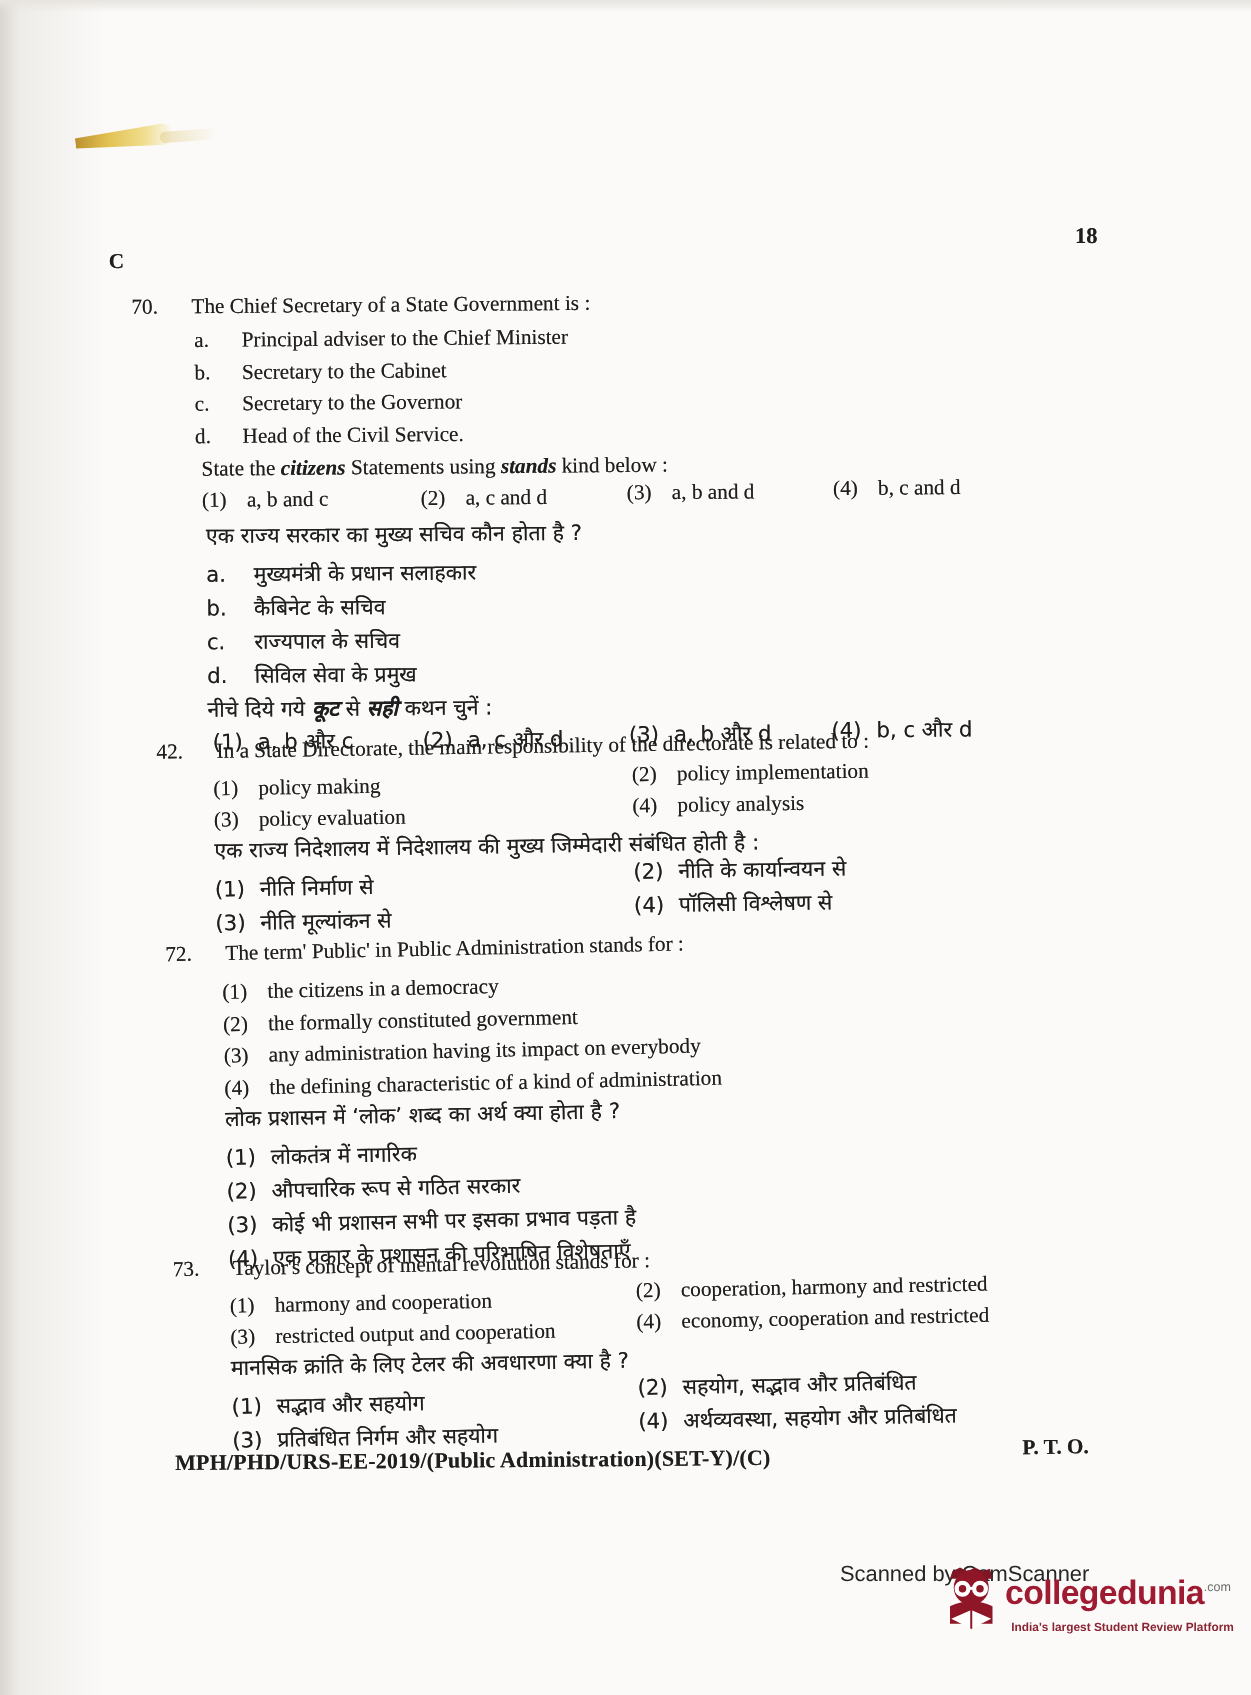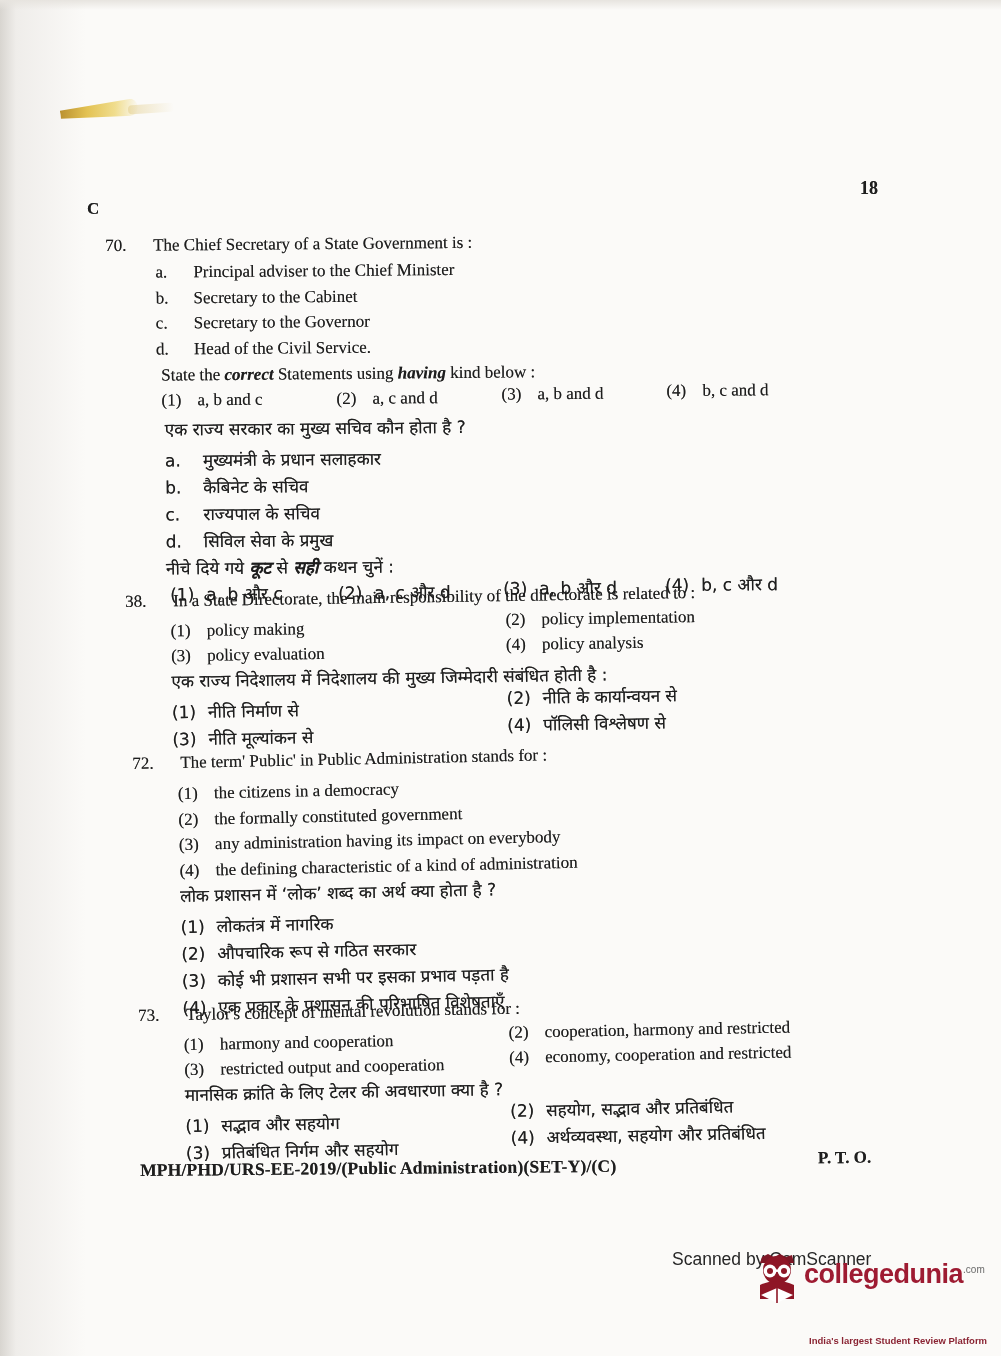--- a/index.html
+++ b/index.html
@@ -76,21 +76,21 @@
     transform:rotate(-0.8deg); }
 
   .scantext { position:absolute; left:672px; top:1249px; font-size:17.5px; color:#262626;
     font-family:"Liberation Sans","DejaVu Sans",sans-serif; z-index:1; }
   .cdlogo { position:absolute; left:752px; top:1251px; z-index:2; width:240px; }
   .mascot { position:absolute; left:0; top:2px; width:50px; height:52px; }
   .wordmark { position:absolute; left:52px; top:8px; font-family:"Liberation Sans","DejaVu Sans",sans-serif;
     font-weight:700; font-size:27px; letter-spacing:-0.5px; color:#9e1b32; }
   .wordsuffix { font-size:10px; font-weight:400; color:#6b6b6b; vertical-align:super; letter-spacing:0; }
   .tagline { position:absolute; left:57px; top:46px; font-family:"Liberation Sans","DejaVu Sans",sans-serif;
-    font-size:9.5px; font-weight:700; color:#8a2433; white-space:nowrap;margin-top:38px; }
+    font-size:9.5px; font-weight:700; color:#8a2433; white-space:nowrap; }
 </style>
 </head>
 <body>
 
 <div class="scan-page">
   <div class="edge-left"></div>
   <div class="edge-left2"></div>
   <div class="edge-top"></div>
   <div class="smudge"></div>
   <div class="smudge2"></div>
@@ -99,21 +99,21 @@
   <div class="setletter txt">C</div>
 
   <section class="q q70 en txt">
     <div class="qline line">
       <span class="qnum">70.</span><span>The Chief Secretary of a State Government is :</span>
     </div>
     <div class="optline line ind50"><span class="olet">a.</span><span>Principal adviser to the Chief Minister</span></div>
     <div class="optline line ind50"><span class="olet">b.</span><span>Secretary to the Cabinet</span></div>
     <div class="optline line ind50"><span class="olet">c.</span><span>Secretary to the Governor</span></div>
     <div class="optline line ind50"><span class="olet">d.</span><span>Head of the Civil Service.</span></div>
-    <div class="selectline line ind55"><span>State the </span><span class="bi">correct</span><span> Statements using </span><span class="bi">having</span><span> kind below :</span></div>
+    <div class="selectline line ind55"><span>State the </span><span class="bi">citizens</span><span> Statements using </span><span class="bi">stands</span><span> kind below :</span></div>
     <div class="codesrow en-codes">
       <span class="ci c1"><span class="onum">(1)</span><span>a, b and c</span></span>
       <span class="ci c2"><span class="onum">(2)</span><span>a, c and d</span></span>
       <span class="ci c3"><span class="onum">(3)</span><span>a, b and d</span></span>
       <span class="ci c4"><span class="onum">(4)</span><span>b, c and d</span></span>
     </div>
     <div class="hi optline line ind58 gap4">एक राज्य सरकार का मुख्य सचिव कौन होता है ?</div>
     <div class="hi optline line ind58 gap4"><span class="olet">a.</span><span>मुख्यमंत्री के प्रधान सलाहकार</span></div>
     <div class="hi optline line ind58"><span class="olet">b.</span><span>कैबिनेट के सचिव</span></div>
     <div class="hi optline line ind58"><span class="olet">c.</span><span>राज्यपाल के सचिव</span></div>
@@ -122,21 +122,21 @@
     <div class="hi codesrow hi-codes">
       <span class="ci c1"><span class="onum">(1)</span><span>a, b और c</span></span>
       <span class="ci c2"><span class="onum">(2)</span><span>a, c और d</span></span>
       <span class="ci c3"><span class="onum">(3)</span><span>a, b और d</span></span>
       <span class="ci c4"><span class="onum">(4)</span><span>b, c और d</span></span>
     </div>
   </section>
 
   <section class="q q71 en txt">
     <div class="qline line">
-      <span class="qnum">38.</span><span>In a State Directorate, the main responsibility of the directorate is related to :</span>
+      <span class="qnum">42.</span><span>In a State Directorate, the main responsibility of the directorate is related to :</span>
     </div>
     <div class="tworow gap4">
       <span class="cL"><span class="onum">(1)</span><span>policy making</span></span>
       <span class="cR"><span class="onum">(2)</span><span>policy implementation</span></span>
     </div>
     <div class="tworow">
       <span class="cL"><span class="onum">(3)</span><span>policy evaluation</span></span>
       <span class="cR"><span class="onum">(4)</span><span>policy analysis</span></span>
     </div>
     <div class="hi optline line ind45">एक राज्य निदेशालय में निदेशालय की मुख्य जिम्मेदारी संबंधित होती है :</div>

